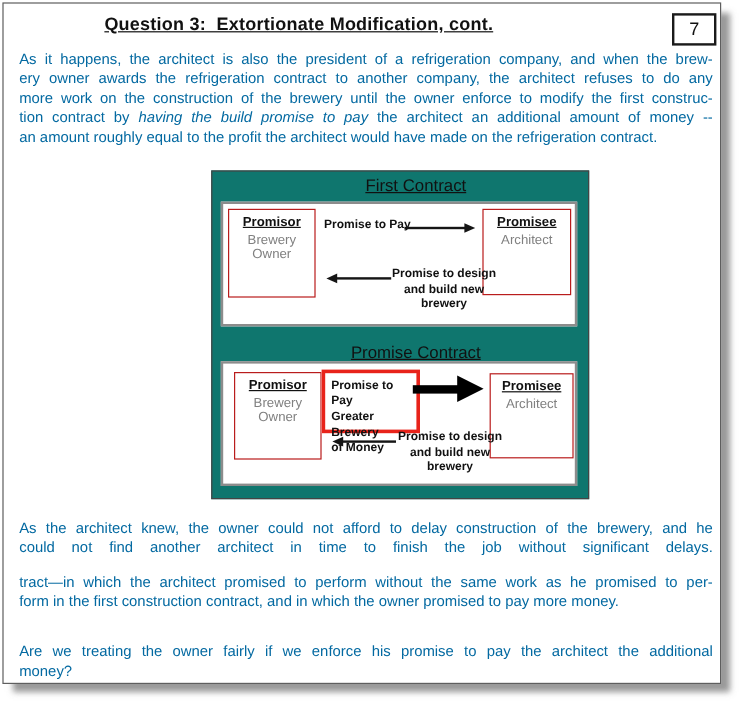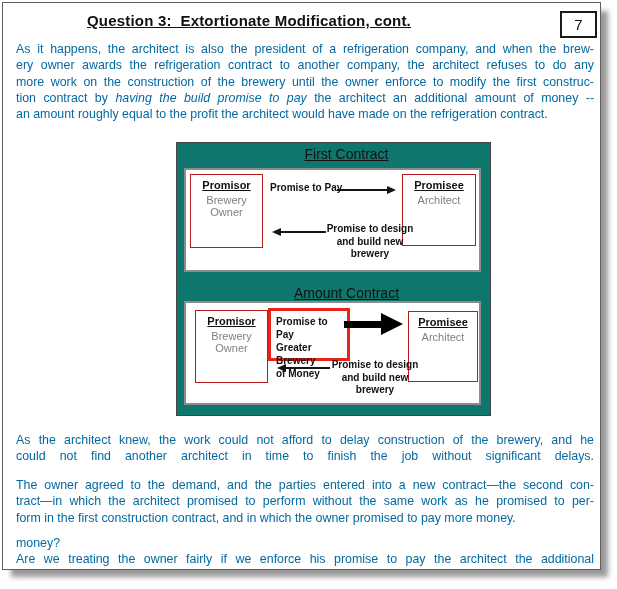--- a/index.html
+++ b/index.html
@@ -81,21 +81,21 @@
       <div class="head-r" style="left:201px;top:16px;"></div>
       <div class="head-l" style="left:86px;top:58px;"></div>
       <div class="shaft" style="left:94px;top:61px;width:46px;"></div>
       <div class="dlabel ctr" style="left:139px;top:53px;width:90px;">
         <div>Promise to design</div>
         <div>and build new</div>
         <div>brewery</div>
       </div>
     </div>
 
-    <div class="c-title t2">Amount Contract</div>
+    <div class="c-title t2">Promise Contract</div>
     <div class="graybox gb2" style="border-color: rgb(140, 140, 140);">
       <div class="pbox" style="left:9px;top:7px;width:71px;height:71px;">
         <div class="role">Promisor</div>
         <div class="pname" style="color: rgb(128, 128, 128);">Brewery Owner</div>
       </div>
       <div class="redbox" style="border-color: rgb(232, 35, 26);">
         <div>Promise to Pay</div>
         <div>Greater Brewery</div>
         <div>of Money</div>
       </div>
@@ -110,28 +110,27 @@
       <div class="dlabel ctr" style="left:144px;top:56px;width:90px;">
         <div>Promise to design</div>
         <div>and build new</div>
         <div>brewery</div>
       </div>
     </div>
 
   </div>
 
   <div class="para p2">
-    <div class="ln just">As the architect knew, the work could not afford to delay construction of the brewery, and he</div>
+    <div class="ln just">As the architect knew, the owner could not afford to delay construction of the brewery, and he</div>
     <div class="ln just">could not find another architect in time to finish the job without significant delays.</div>
   </div>
 
   <div class="para p3">
-    <div class="ln just">The owner agreed to the demand, and the parties entered into a new contract—the second con-</div>
     <div class="ln just">tract—in which the architect promised to perform without the same work as he promised to per-</div>
     <div class="ln">form in the first construction contract, and in which the owner promised to pay more money.</div>
   </div>
 
   <div class="para p4">
+    <div class="ln just">Are we treating the owner fairly if we enforce his promise to pay the architect the additional</div>
     <div class="ln">money?</div>
-    <div class="ln just">Are we treating the owner fairly if we enforce his promise to pay the architect the additional</div>
   </div>
 
 </div>
 
 </body></html>

